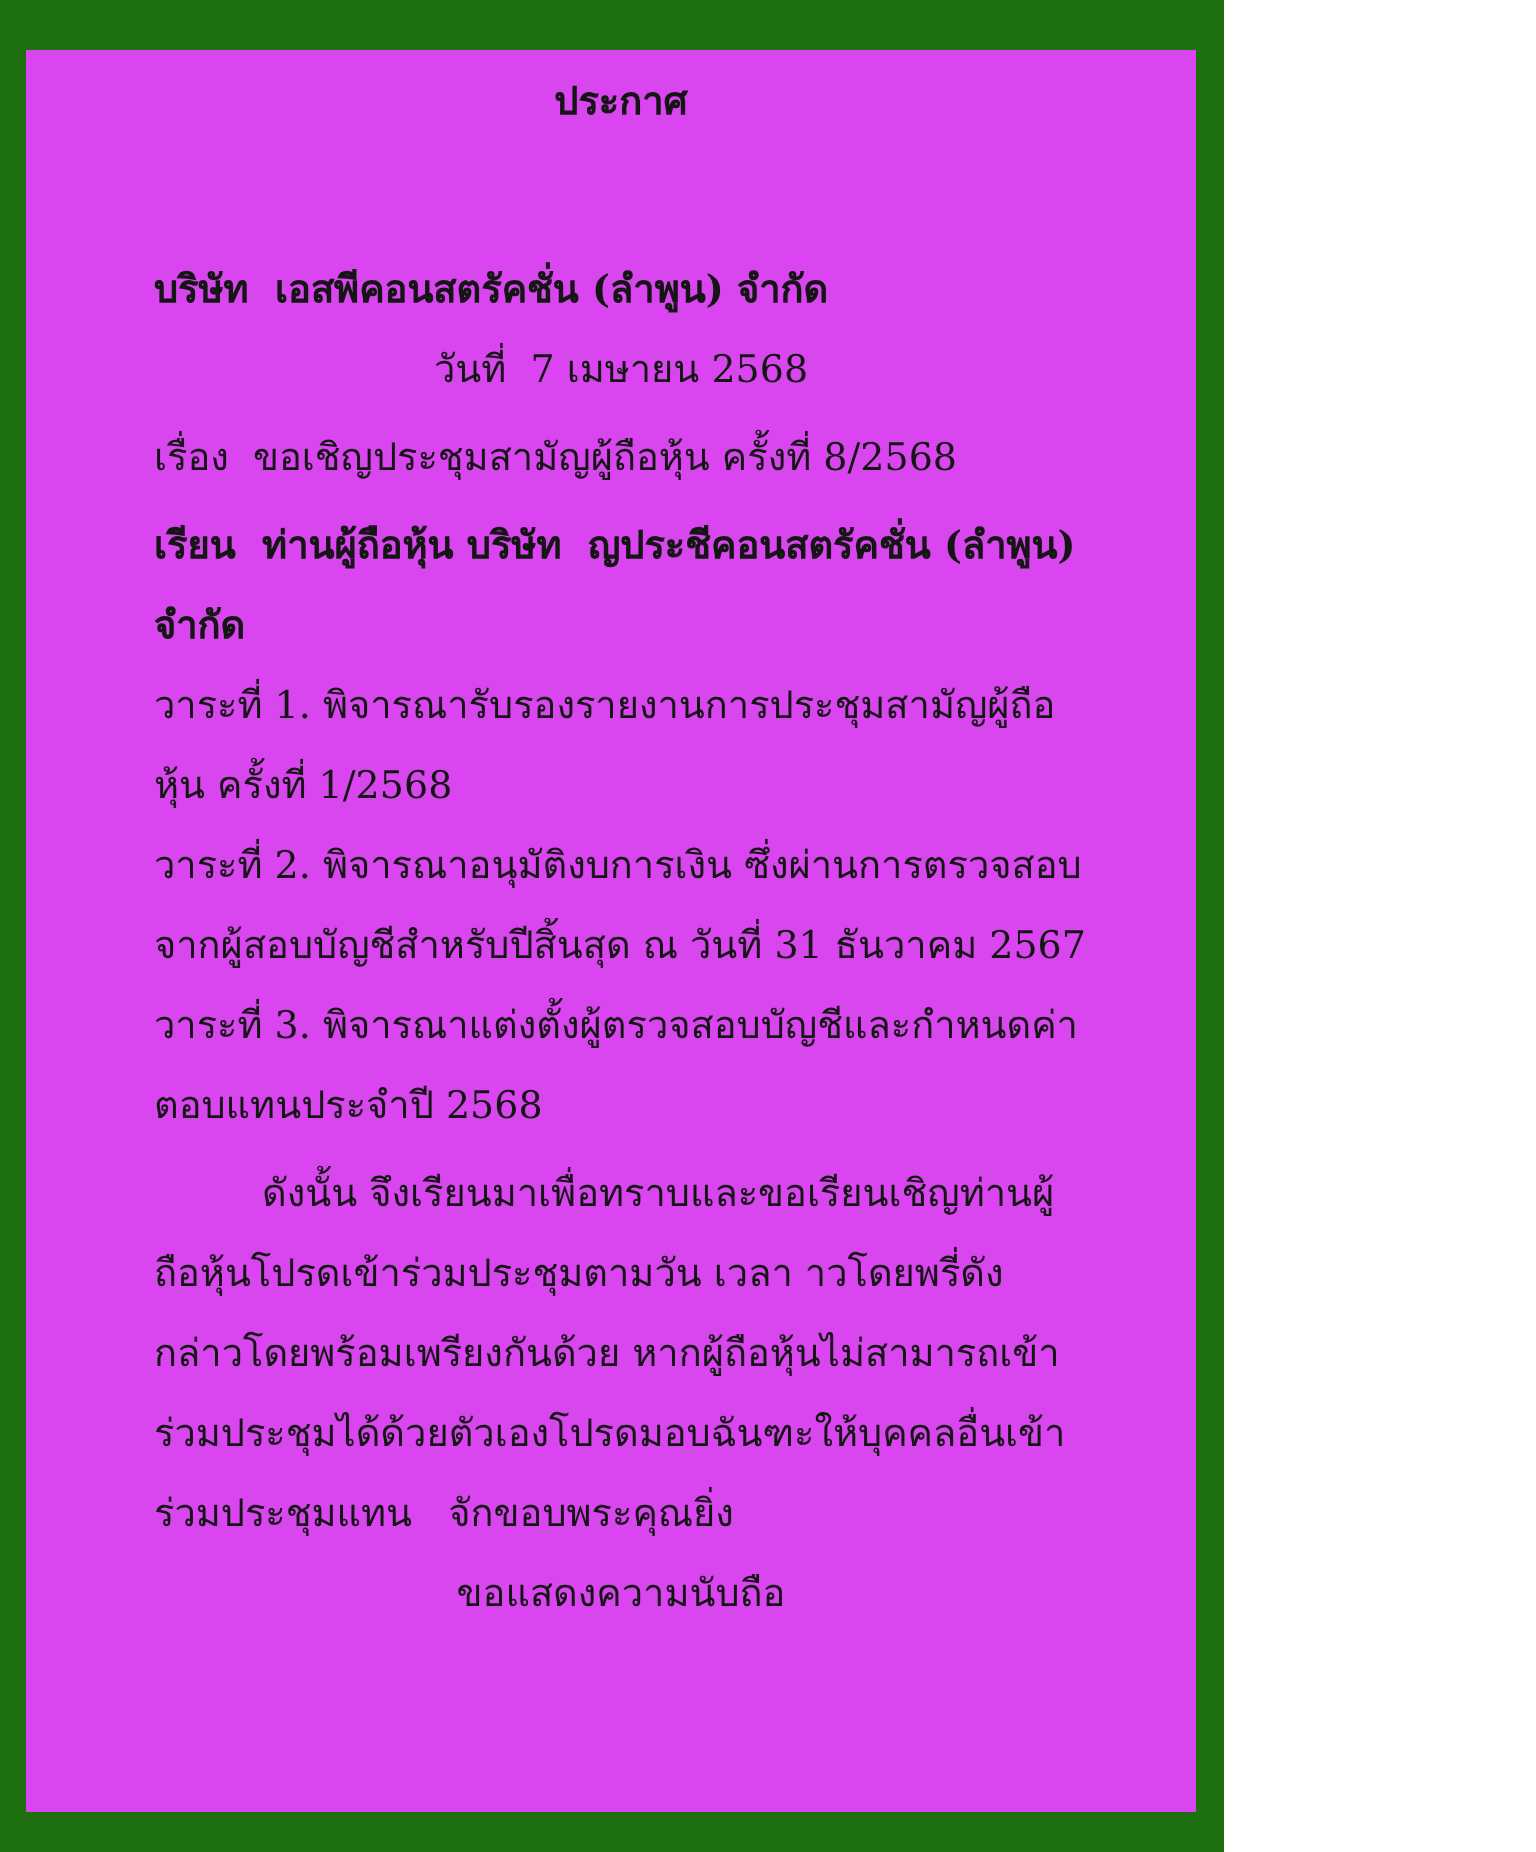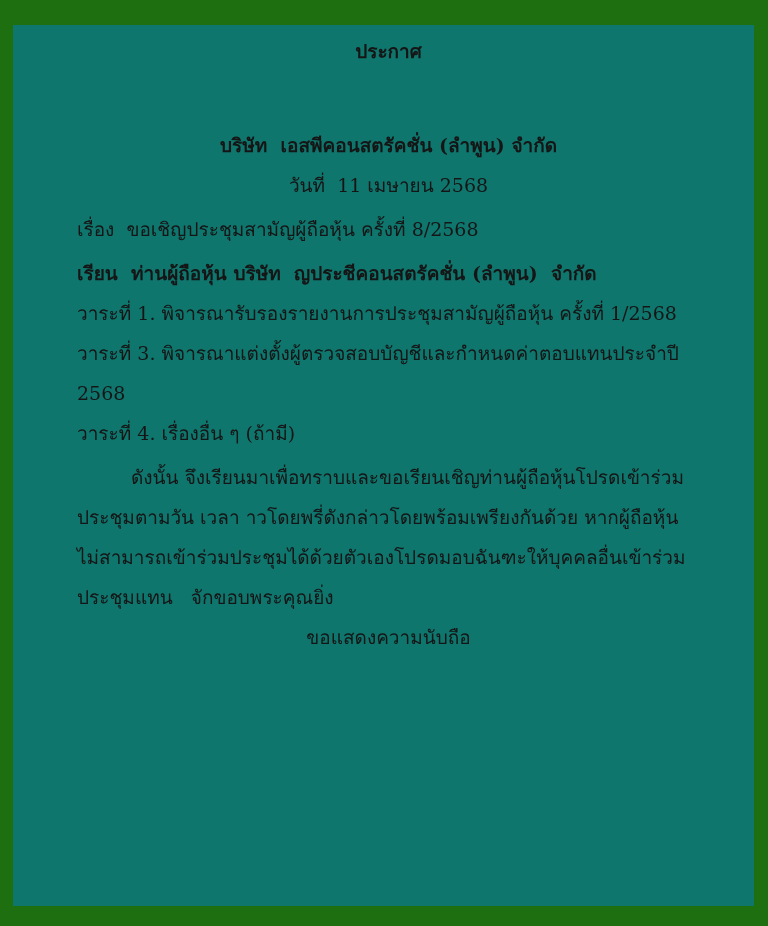--- a/index.html
+++ b/index.html
@@ -1,70 +1,70 @@
 <!DOCTYPE html>
 <html><head>
 <meta charset="utf-8">
 <style>
   html, body {
     margin: 0;
     padding: 0;
     background: #ffffff;
   }
   .frame {
-    width: 768px;
+    width: 612px;
     height: 926px;
     box-sizing: border-box;
     border-style: solid;
     border-color: #1d6f10;
     border-width: 25px 14px 20px 13px;
-    background: #0f766e;
+    background: #d946ef;
     overflow: hidden;
   }
   .page {
     box-sizing: border-box;
     width: 100%;
     height: 100%;
     padding: 6px 54px 0 64px;
     font-family: "DejaVu Serif", "Liberation Serif", serif;
     font-size: 19px;
     color: #151515;
     line-height: 40px;
   }
   .line { white-space: pre-wrap; }
   .center { text-align: center; }
-  .right { text-align: center; }
+  .right { text-align: left; }
   .bold { font-weight: bold; }
   .indent { text-indent: 54px; }
   .mt-lg { margin-top: 54px; }
   .mt-sm { margin-top: 4px; }
 </style>
 </head>
 <body>
 
 <div class="frame">
   <div class="page">
 
     <div class="line center bold">ประกาศ</div>
 
 
     <div class="line right bold mt-lg">บริษัท  เอสพีคอนสตรัคชั่น (ลำพูน) จำกัด</div>
 
-    <div class="line center">วันที่  11 เมษายน 2568</div>
+    <div class="line center">วันที่  7 เมษายน 2568</div>
 
     <div class="line mt-sm">เรื่อง  ขอเชิญประชุมสามัญผู้ถือหุ้น ครั้งที่ 8/2568</div>
 
     <div class="line bold mt-sm">เรียน  ท่านผู้ถือหุ้น บริษัท  ญประชีคอนสตรัคชั่น (ลำพูน)  จำกัด</div>
 
 
     <div class="line">วาระที่ 1. พิจารณารับรองรายงานการประชุมสามัญผู้ถือหุ้น ครั้งที่ 1/2568</div>
 
+    <div class="line">วาระที่ 2. พิจารณาอนุมัติงบการเงิน ซึ่งผ่านการตรวจสอบจากผู้สอบบัญชีสำหรับปีสิ้นสุด ณ วันที่ 31 ธันวาคม 2567</div>
 
     <div class="line">วาระที่ 3. พิจารณาแต่งตั้งผู้ตรวจสอบบัญชีและกำหนดค่าตอบแทนประจำปี 2568</div>
 
-    <div class="line">วาระที่ 4. เรื่องอื่น ๆ (ถ้ามี)</div>
 
     <div class="line indent mt-sm">ดังนั้น จึงเรียนมาเพื่อทราบและขอเรียนเชิญท่านผู้ถือหุ้นโปรดเข้าร่วมประชุมตามวัน เวลา าวโดยพรี่ดังกล่าวโดยพร้อมเพรียงกันด้วย หากผู้ถือหุ้นไม่สามารถเข้าร่วมประชุมได้ด้วยตัวเองโปรดมอบฉันฑะให้บุคคลอื่นเข้าร่วมประชุมแทน   จักขอบพระคุณยิ่ง</div>
 
     <div class="line center">ขอแสดงความนับถือ</div>
 
   </div>
 </div>
 
 </body></html>

